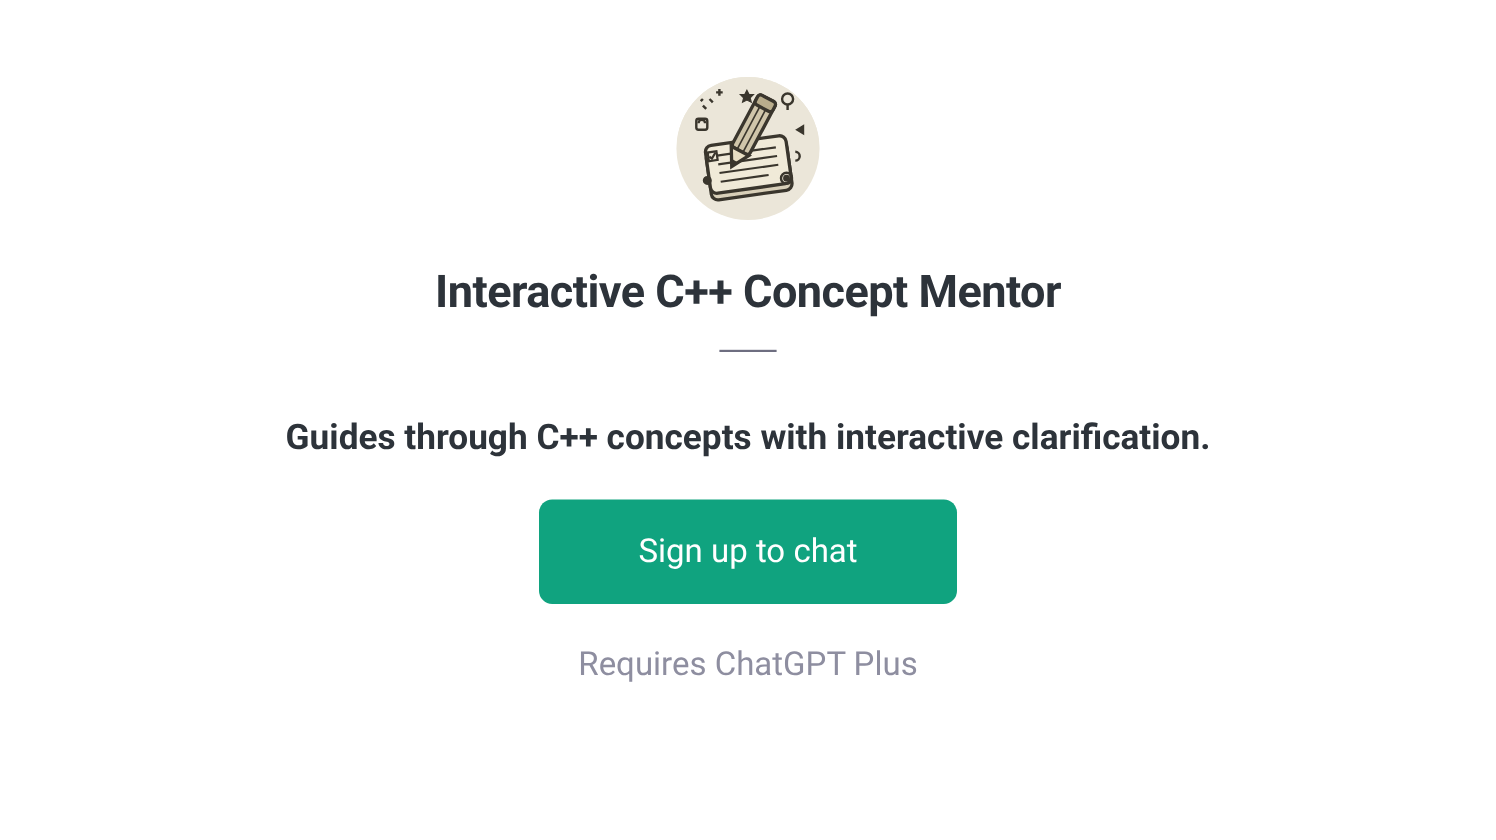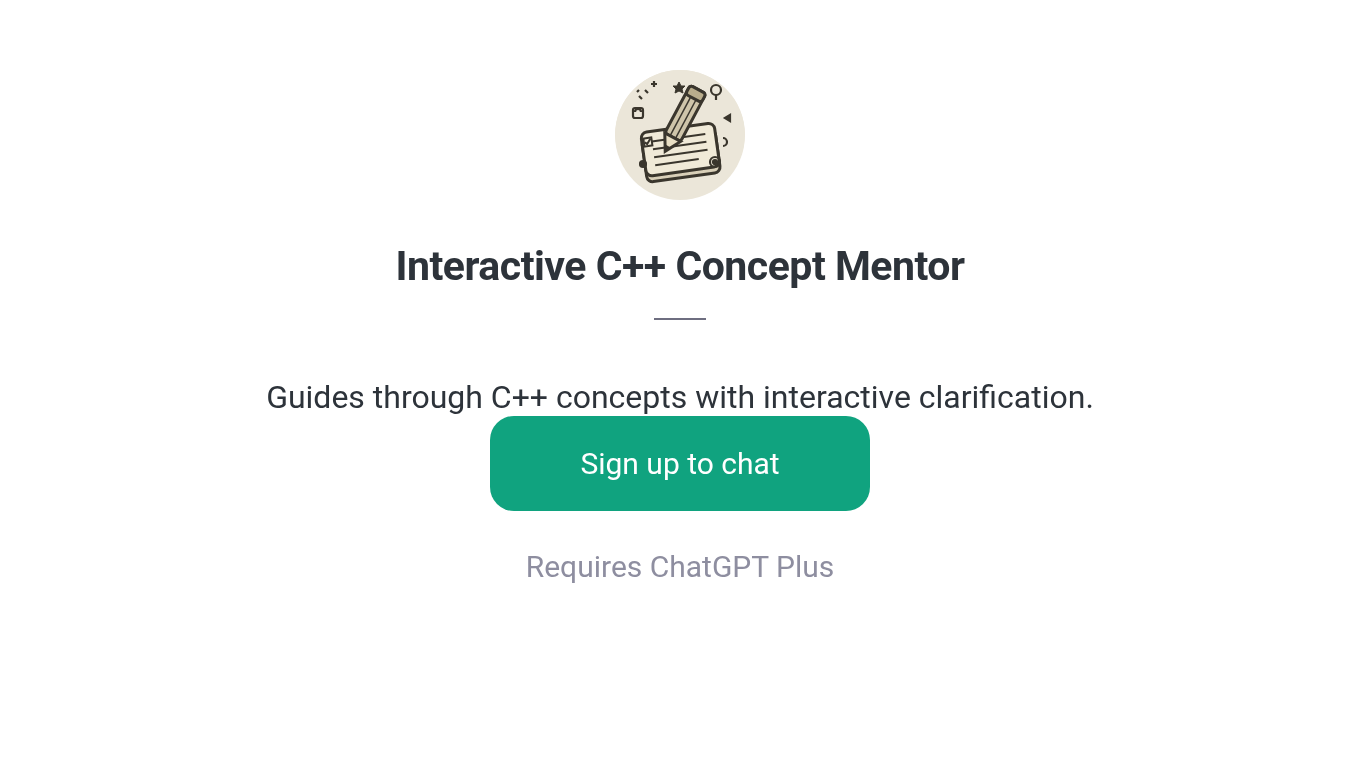--- a/index.html
+++ b/index.html
@@ -47,32 +47,33 @@
     
     .divider {
       width: 52px;
       height: 2px;
       background: #6e6e80;
       margin-bottom: 58px;
     }
     
     .subtitle {
       font-size: 32px;
-      font-weight: 400;
+      font-weight: 700;
       color: #2d333a;
+      margin-bottom: 38px;
     }
     
     .signup-btn {
       background: #10a37f;
       color: #ffffff;
       border: none;
       font-size: 30px;
       font-weight: 400;
       padding: 30px 90px;
-      border-radius: 24px;
+      border-radius: 12px;
       cursor: pointer;
       margin-bottom: 38px;
       font-family: inherit;
     }
     
     .note {
       font-size: 30px;
       font-weight: 400;
       color: #8e8ea0;
     }

